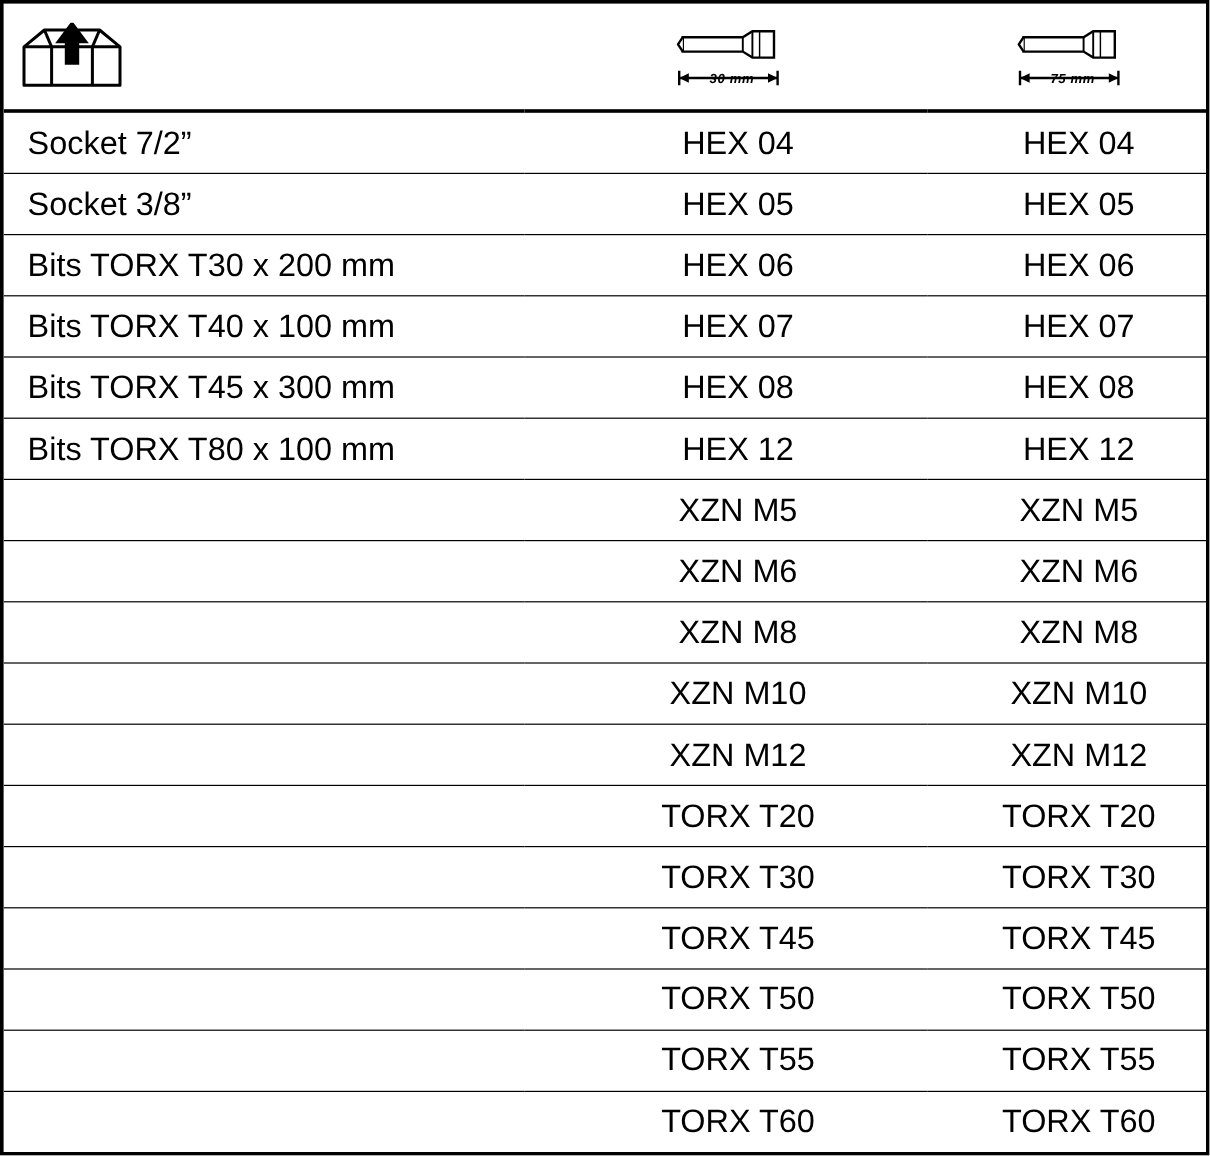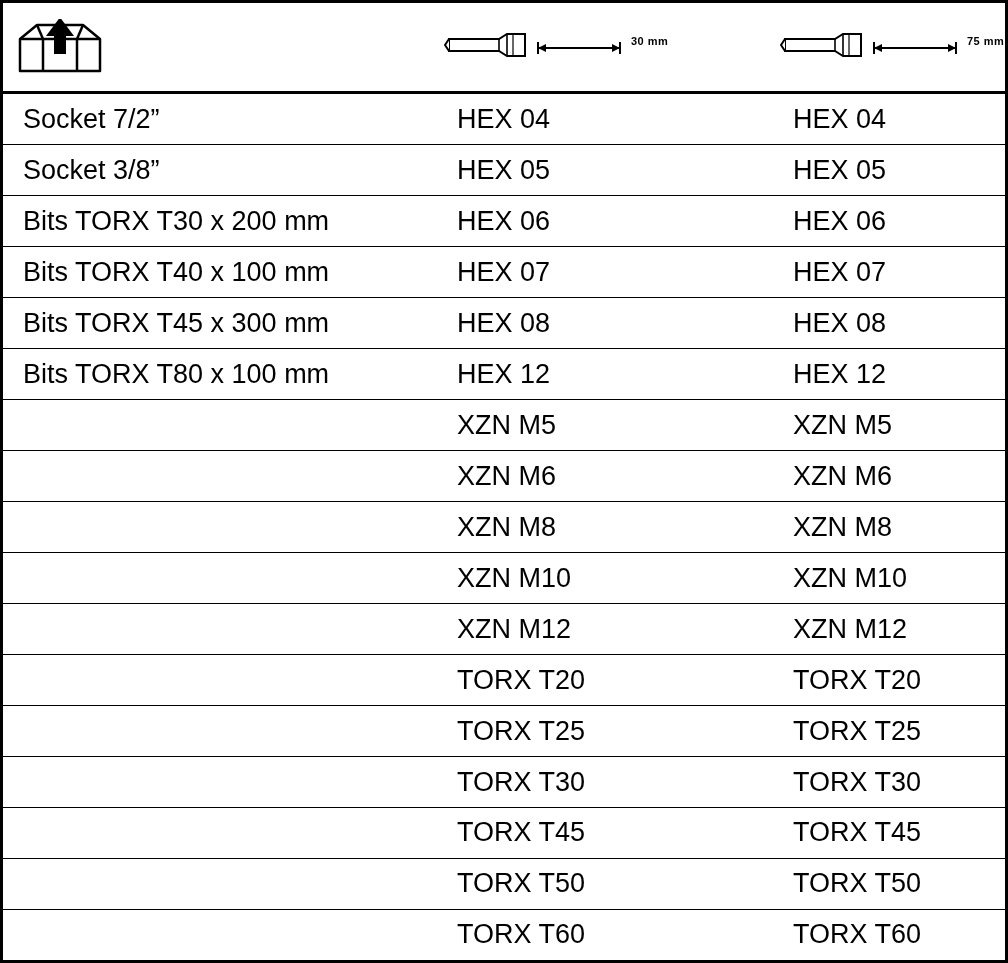--- a/index.html
+++ b/index.html
@@ -42,36 +42,39 @@
     vertical-align: middle;
     font-size: 27px;
     color: #000;
     white-space: nowrap;
   }
   table.spec tr.data-row:last-child td {
     border-bottom: none;
   }
   td.col1, td.col2 {
     padding-left: 22px;
+    text-align: center;
   }
 
   
   .box-icon-wrap {
     padding-left: 14px;
   }
   .box-icon {
     display: block;
   }
 
   
   .bit-head {
     display: flex;
+    flex-direction: column;
     align-items: center;
-    justify-content: flex-start;
+    justify-content: flex-end;
     padding-left: 4px;
+    font-style: italic;
   }
   .bit-head .dim-label {
     font-size: 11px;
     font-weight: bold;
     font-family: "Liberation Sans", sans-serif;
     letter-spacing: 0.5px;
     color: #000;
     margin-top: -12px;
     margin-left: 6px;
   }
@@ -208,37 +211,37 @@
         <td class="col1">XZN M12</td>
         <td class="col2">XZN M12</td>
       </tr>
       <tr class="data-row">
         <td class="col0"></td>
         <td class="col1">TORX T20</td>
         <td class="col2">TORX T20</td>
       </tr>
       <tr class="data-row">
         <td class="col0"></td>
-        <td class="col1">TORX T25</td>
-        <td class="col2">TORX T25</td>
-      </tr>
-      <tr class="data-row">
-        <td class="col0"></td>
         <td class="col1">TORX T30</td>
         <td class="col2">TORX T30</td>
       </tr>
       <tr class="data-row">
         <td class="col0"></td>
         <td class="col1">TORX T45</td>
         <td class="col2">TORX T45</td>
       </tr>
       <tr class="data-row">
         <td class="col0"></td>
         <td class="col1">TORX T50</td>
         <td class="col2">TORX T50</td>
+      </tr>
+      <tr class="data-row">
+        <td class="col0"></td>
+        <td class="col1">TORX T55</td>
+        <td class="col2">TORX T55</td>
       </tr>
       <tr class="data-row">
         <td class="col0"></td>
         <td class="col1">TORX T60</td>
         <td class="col2">TORX T60</td>
       </tr>
     </tbody>
   </table>
 </div>
 

